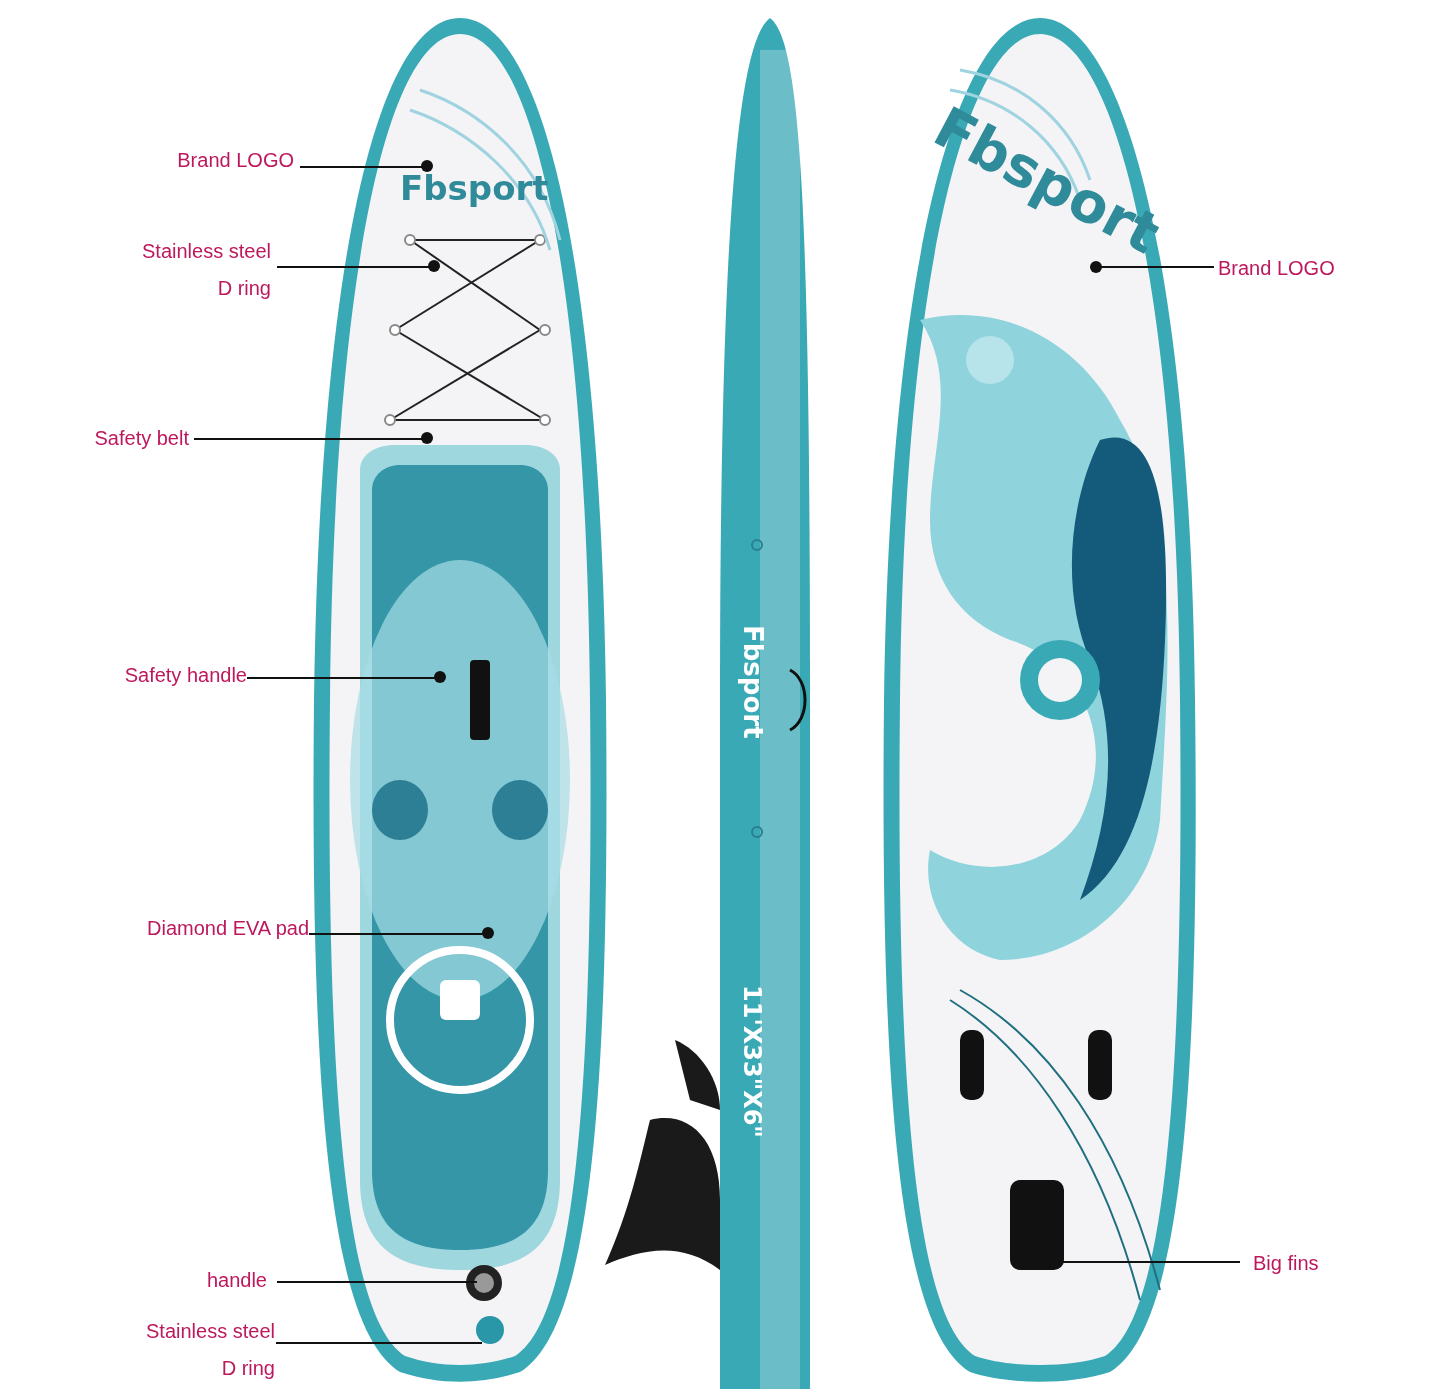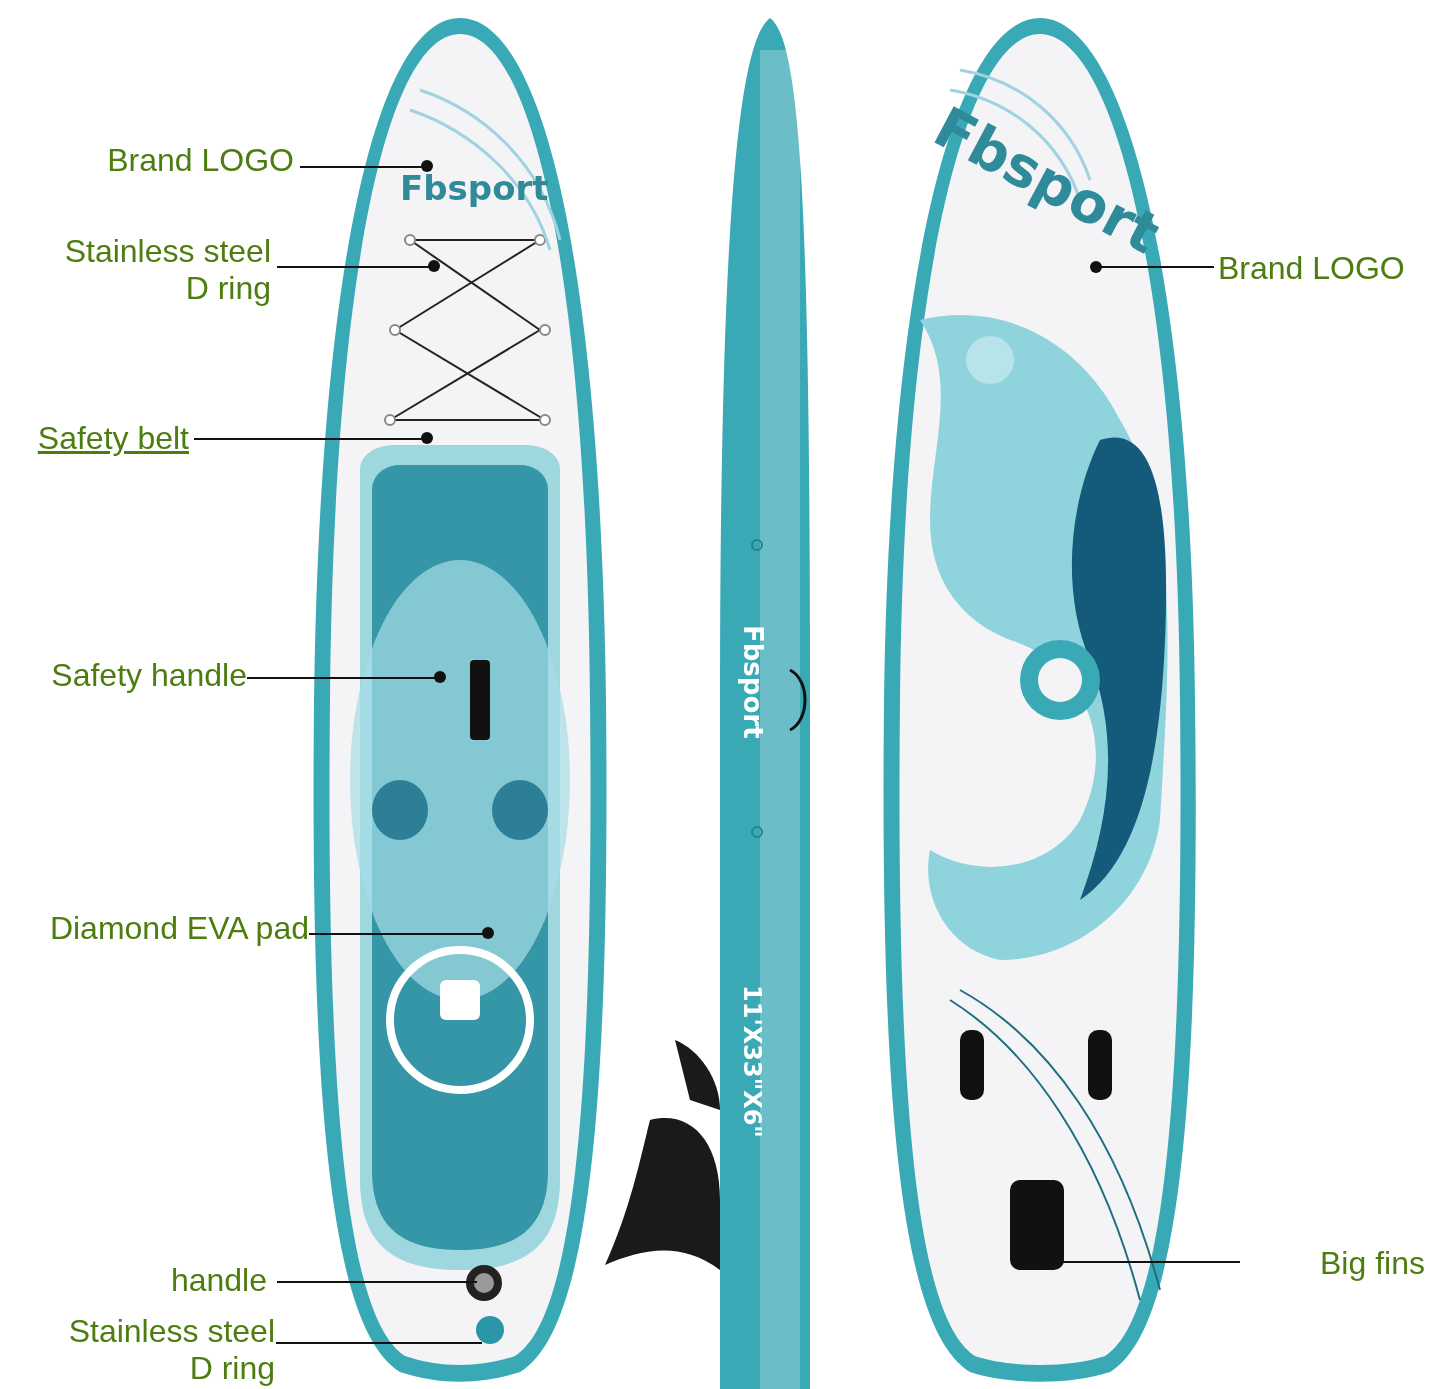--- a/index.html
+++ b/index.html
@@ -1,17 +1,17 @@
 <!DOCTYPE html>
 <html><head>
 <meta charset="utf-8">
 <style>
   html,body{margin:0;padding:0;background:#fff;}
   body{width:1439px;height:1389px;position:relative;overflow:hidden;font-family:"Liberation Sans",sans-serif;}
-  .label{position:absolute;font-size:32px;color:#4d7c0f;line-height:36px;white-space:nowrap;}
+  .label{position:absolute;font-size:20px;color:#be185d;line-height:36px;white-space:nowrap;}
   .label.right{text-align:right;}
   .leader{position:absolute;height:2px;background:#111;}
   .dot{position:absolute;width:12px;height:12px;border-radius:50%;background:#111;}
   svg{position:absolute;left:0;top:0;}
   .board-logo{font-family:"DejaVu Sans",sans-serif;font-weight:bold;}
 </style>
 </head>
 <body>
 
 <svg width="1439" height="1389" viewBox="0 0 1439 1389">
@@ -99,21 +99,21 @@
 
 <div class="label right" style="right:1145px;top:142px;">Brand LOGO</div>
 <div class="leader" style="left:300px;top:166px;width:126px;"></div>
 <div class="dot" style="left:421px;top:160px;"></div>
 
 <div class="label right" style="right:1168px;top:233px;">Stainless steel</div>
 <div class="label right" style="right:1168px;top:270px;">D ring</div>
 <div class="leader" style="left:277px;top:266px;width:156px;"></div>
 <div class="dot" style="left:428px;top:260px;"></div>
 
-<div class="label right" style="right:1250px;top:420px;text-decoration:underline;">Safety belt</div>
+<div class="label right" style="right:1250px;top:420px;">Safety belt</div>
 <div class="leader" style="left:194px;top:438px;width:232px;"></div>
 <div class="dot" style="left:421px;top:432px;"></div>
 
 <div class="label right" style="right:1192px;top:657px;">Safety handle</div>
 <div class="leader" style="left:247px;top:677px;width:190px;"></div>
 <div class="dot" style="left:434px;top:671px;"></div>
 
 <div class="label right" style="right:1130px;top:910px;">Diamond EVA pad</div>
 <div class="leader" style="left:309px;top:933px;width:178px;"></div>
 <div class="dot" style="left:482px;top:927px;"></div>
@@ -124,13 +124,13 @@
 <div class="label right" style="right:1164px;top:1313px;">Stainless steel</div>
 <div class="label right" style="right:1164px;top:1350px;">D ring</div>
 <div class="leader" style="left:276px;top:1342px;width:206px;"></div>
 
 <div class="dot" style="left:1090px;top:261px;"></div>
 <div class="leader" style="left:1096px;top:266px;width:118px;"></div>
 <div class="label" style="left:1218px;top:250px;">Brand LOGO</div>
 
 <div class="dot" style="left:1040px;top:1256px;"></div>
 <div class="leader" style="left:1046px;top:1261px;width:194px;"></div>
-<div class="label" style="left:1320px;top:1245px;">Big fins</div>
+<div class="label" style="left:1253px;top:1245px;">Big fins</div>
 
 </body></html>

